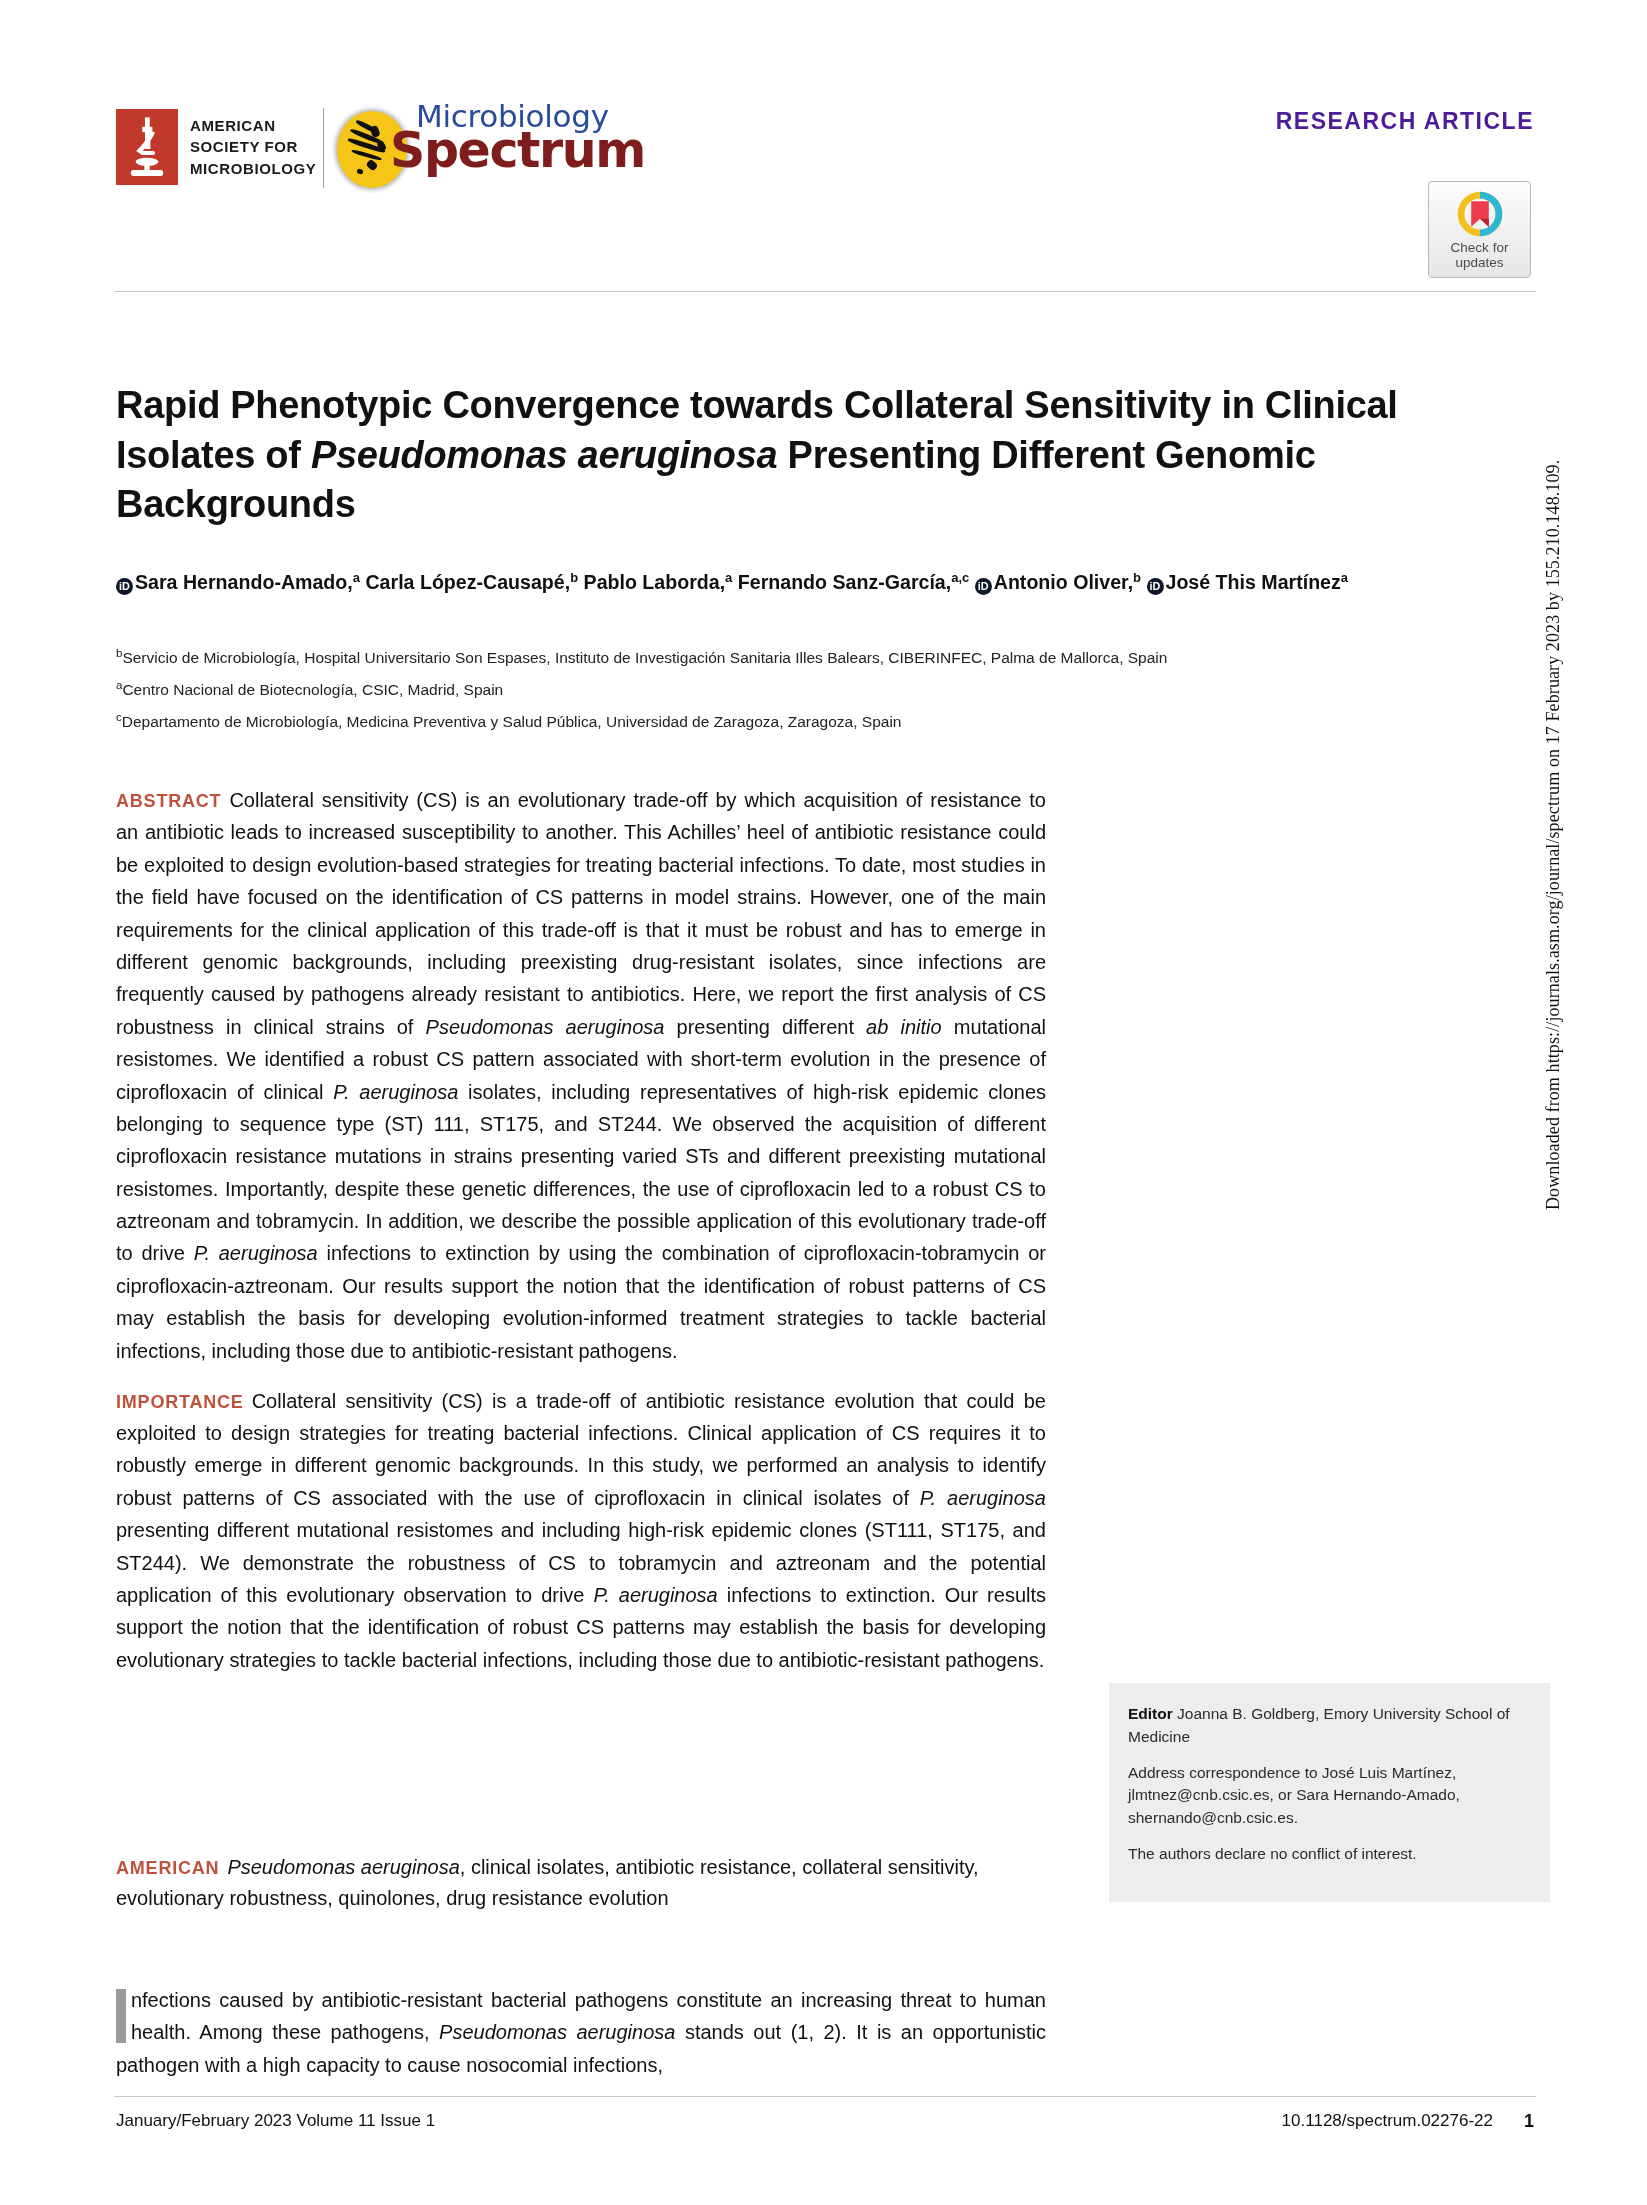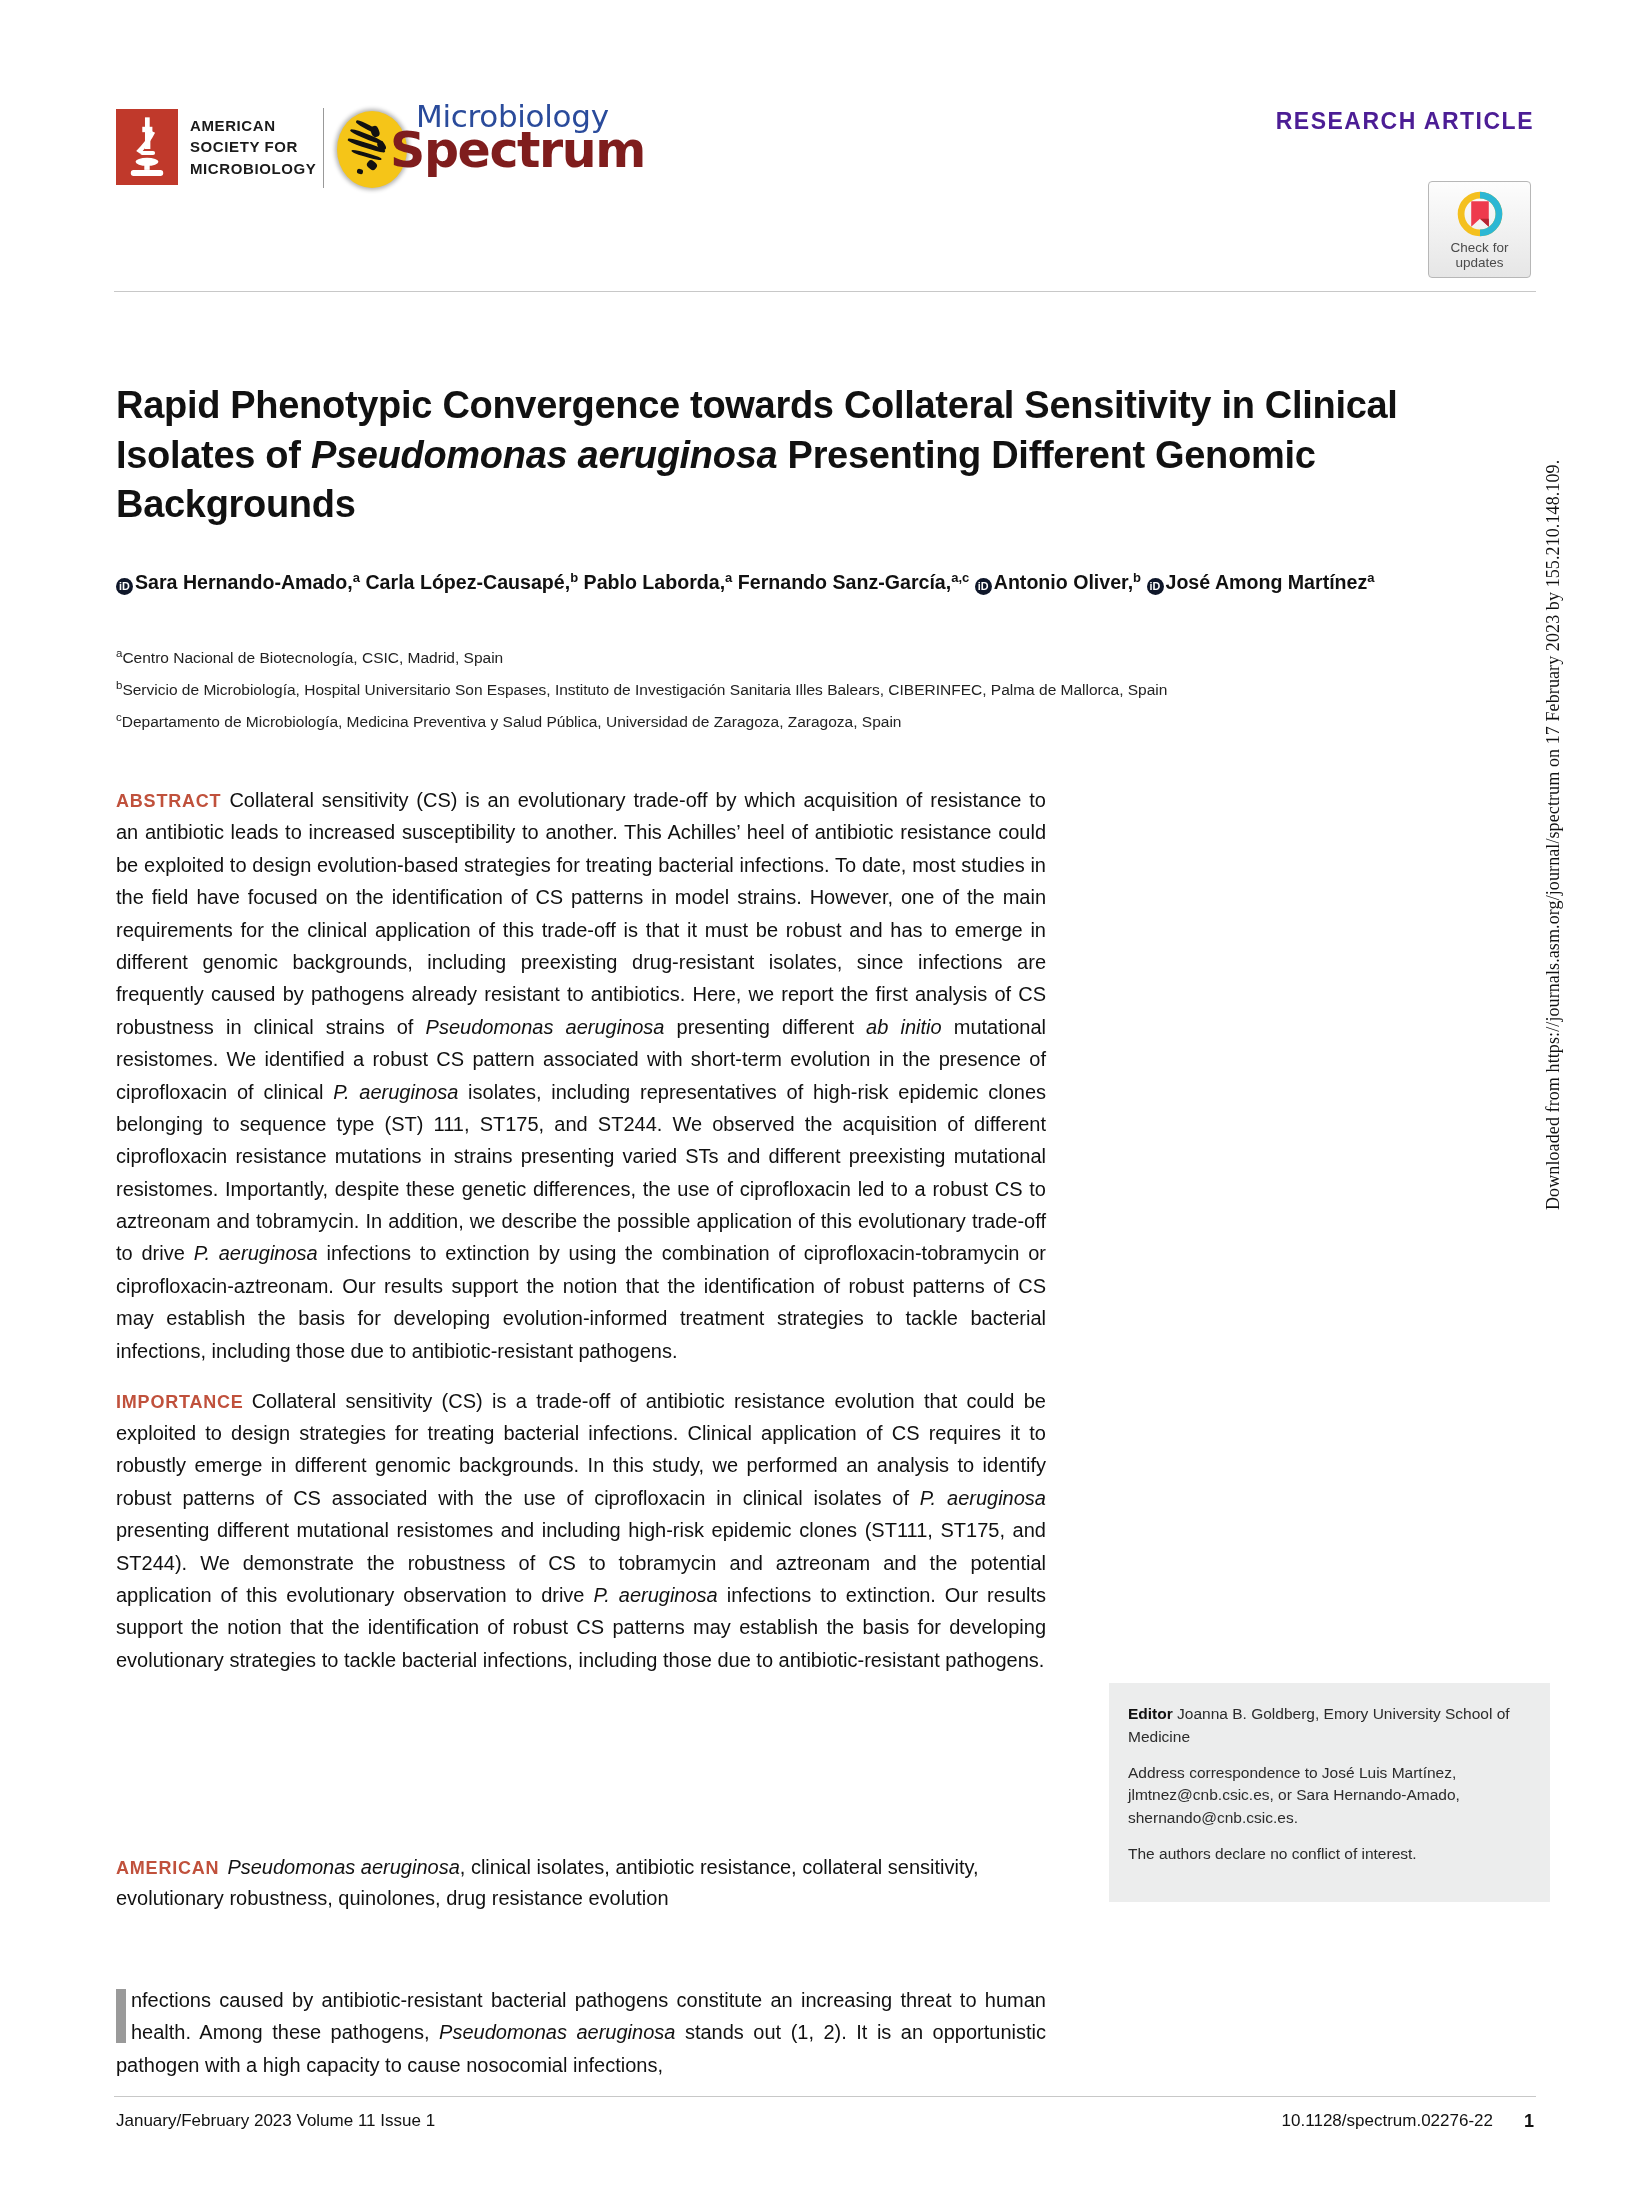--- a/index.html
+++ b/index.html
@@ -371,26 +371,26 @@
   <div class="header-rule"></div>
 
   <h1 class="title"><span>Rapid Phenotypic Convergence towards Collateral Sensitivity in Clinical Isolates of </span><i>Pseudomonas aeruginosa</i><span> Presenting Different Genomic Backgrounds</span></h1>
 
   <div class="authors">
     <span class="orcid">iD</span><span>Sara Hernando-Amado,</span><span class="sup">a</span>
     <span>Carla López-Causapé,</span><span class="sup">b</span>
     <span>Pablo Laborda,</span><span class="sup">a</span>
     <span>Fernando Sanz-García,</span><span class="sup">a,c</span>
     <span class="orcid">iD</span><span>Antonio Oliver,</span><span class="sup">b</span>
-    <span class="orcid">iD</span><span>José Among Martínez</span><span class="sup">a</span>
+    <span class="orcid">iD</span><span>José This Martínez</span><span class="sup">a</span>
   </div>
 
   <div class="affils">
+    <div><sup>b</sup><span>Servicio de Microbiología, Hospital Universitario Son Espases, Instituto de Investigación Sanitaria Illes Balears, CIBERINFEC, Palma de Mallorca, Spain</span></div>
     <div><sup>a</sup><span>Centro Nacional de Biotecnología, CSIC, Madrid, Spain</span></div>
-    <div><sup>b</sup><span>Servicio de Microbiología, Hospital Universitario Son Espases, Instituto de Investigación Sanitaria Illes Balears, CIBERINFEC, Palma de Mallorca, Spain</span></div>
     <div><sup>c</sup><span>Departamento de Microbiología, Medicina Preventiva y Salud Pública, Universidad de Zaragoza, Zaragoza, Spain</span></div>
   </div>
 
   <div class="abstract-col">
     <p><span class="sec-head">ABSTRACT</span><span>Collateral sensitivity (CS) is an evolutionary trade-off by which acquisition of resistance to an antibiotic leads to increased susceptibility to another. This Achilles’ heel of antibiotic resistance could be exploited to design evolution-based strategies for treating bacterial infections. To date, most studies in the field have focused on the identification of CS patterns in model strains. However, one of the main requirements for the clinical application of this trade-off is that it must be robust and has to emerge in different genomic backgrounds, including preexisting drug-resistant isolates, since infections are frequently caused by pathogens already resistant to antibiotics. Here, we report the first analysis of CS robustness in clinical strains of </span><i>Pseudomonas aeruginosa</i><span> presenting different </span><i>ab initio</i><span> mutational resistomes. We identified a robust CS pattern associated with short-term evolution in the presence of ciprofloxacin of clinical </span><i>P. aeruginosa</i><span> isolates, including representatives of high-risk epidemic clones belonging to sequence type (ST) 111, ST175, and ST244. We observed the acquisition of different ciprofloxacin resistance mutations in strains presenting varied STs and different preexisting mutational resistomes. Importantly, despite these genetic differences, the use of ciprofloxacin led to a robust CS to aztreonam and tobramycin. In addition, we describe the possible application of this evolutionary trade-off to drive </span><i>P. aeruginosa</i><span> infections to extinction by using the combination of ciprofloxacin-tobramycin or ciprofloxacin-aztreonam. Our results support the notion that the identification of robust patterns of CS may establish the basis for developing evolution-informed treatment strategies to tackle bacterial infections, including those due to antibiotic-resistant pathogens.</span></p>
 
     <p><span class="sec-head">IMPORTANCE</span><span>Collateral sensitivity (CS) is a trade-off of antibiotic resistance evolution that could be exploited to design strategies for treating bacterial infections. Clinical application of CS requires it to robustly emerge in different genomic backgrounds. In this study, we performed an analysis to identify robust patterns of CS associated with the use of ciprofloxacin in clinical isolates of </span><i>P. aeruginosa</i><span> presenting different mutational resistomes and including high-risk epidemic clones (ST111, ST175, and ST244). We demonstrate the robustness of CS to tobramycin and aztreonam and the potential application of this evolutionary observation to drive </span><i>P. aeruginosa</i><span> infections to extinction. Our results support the notion that the identification of robust CS patterns may establish the basis for developing evolutionary strategies to tackle bacterial infections, including those due to antibiotic-resistant pathogens.</span></p>
   </div>
 
   <div class="keywords"><span class="sec-head">AMERICAN</span><i>Pseudomonas aeruginosa</i><span>, clinical isolates, antibiotic resistance, collateral sensitivity, evolutionary robustness, quinolones, drug resistance evolution</span></div>

